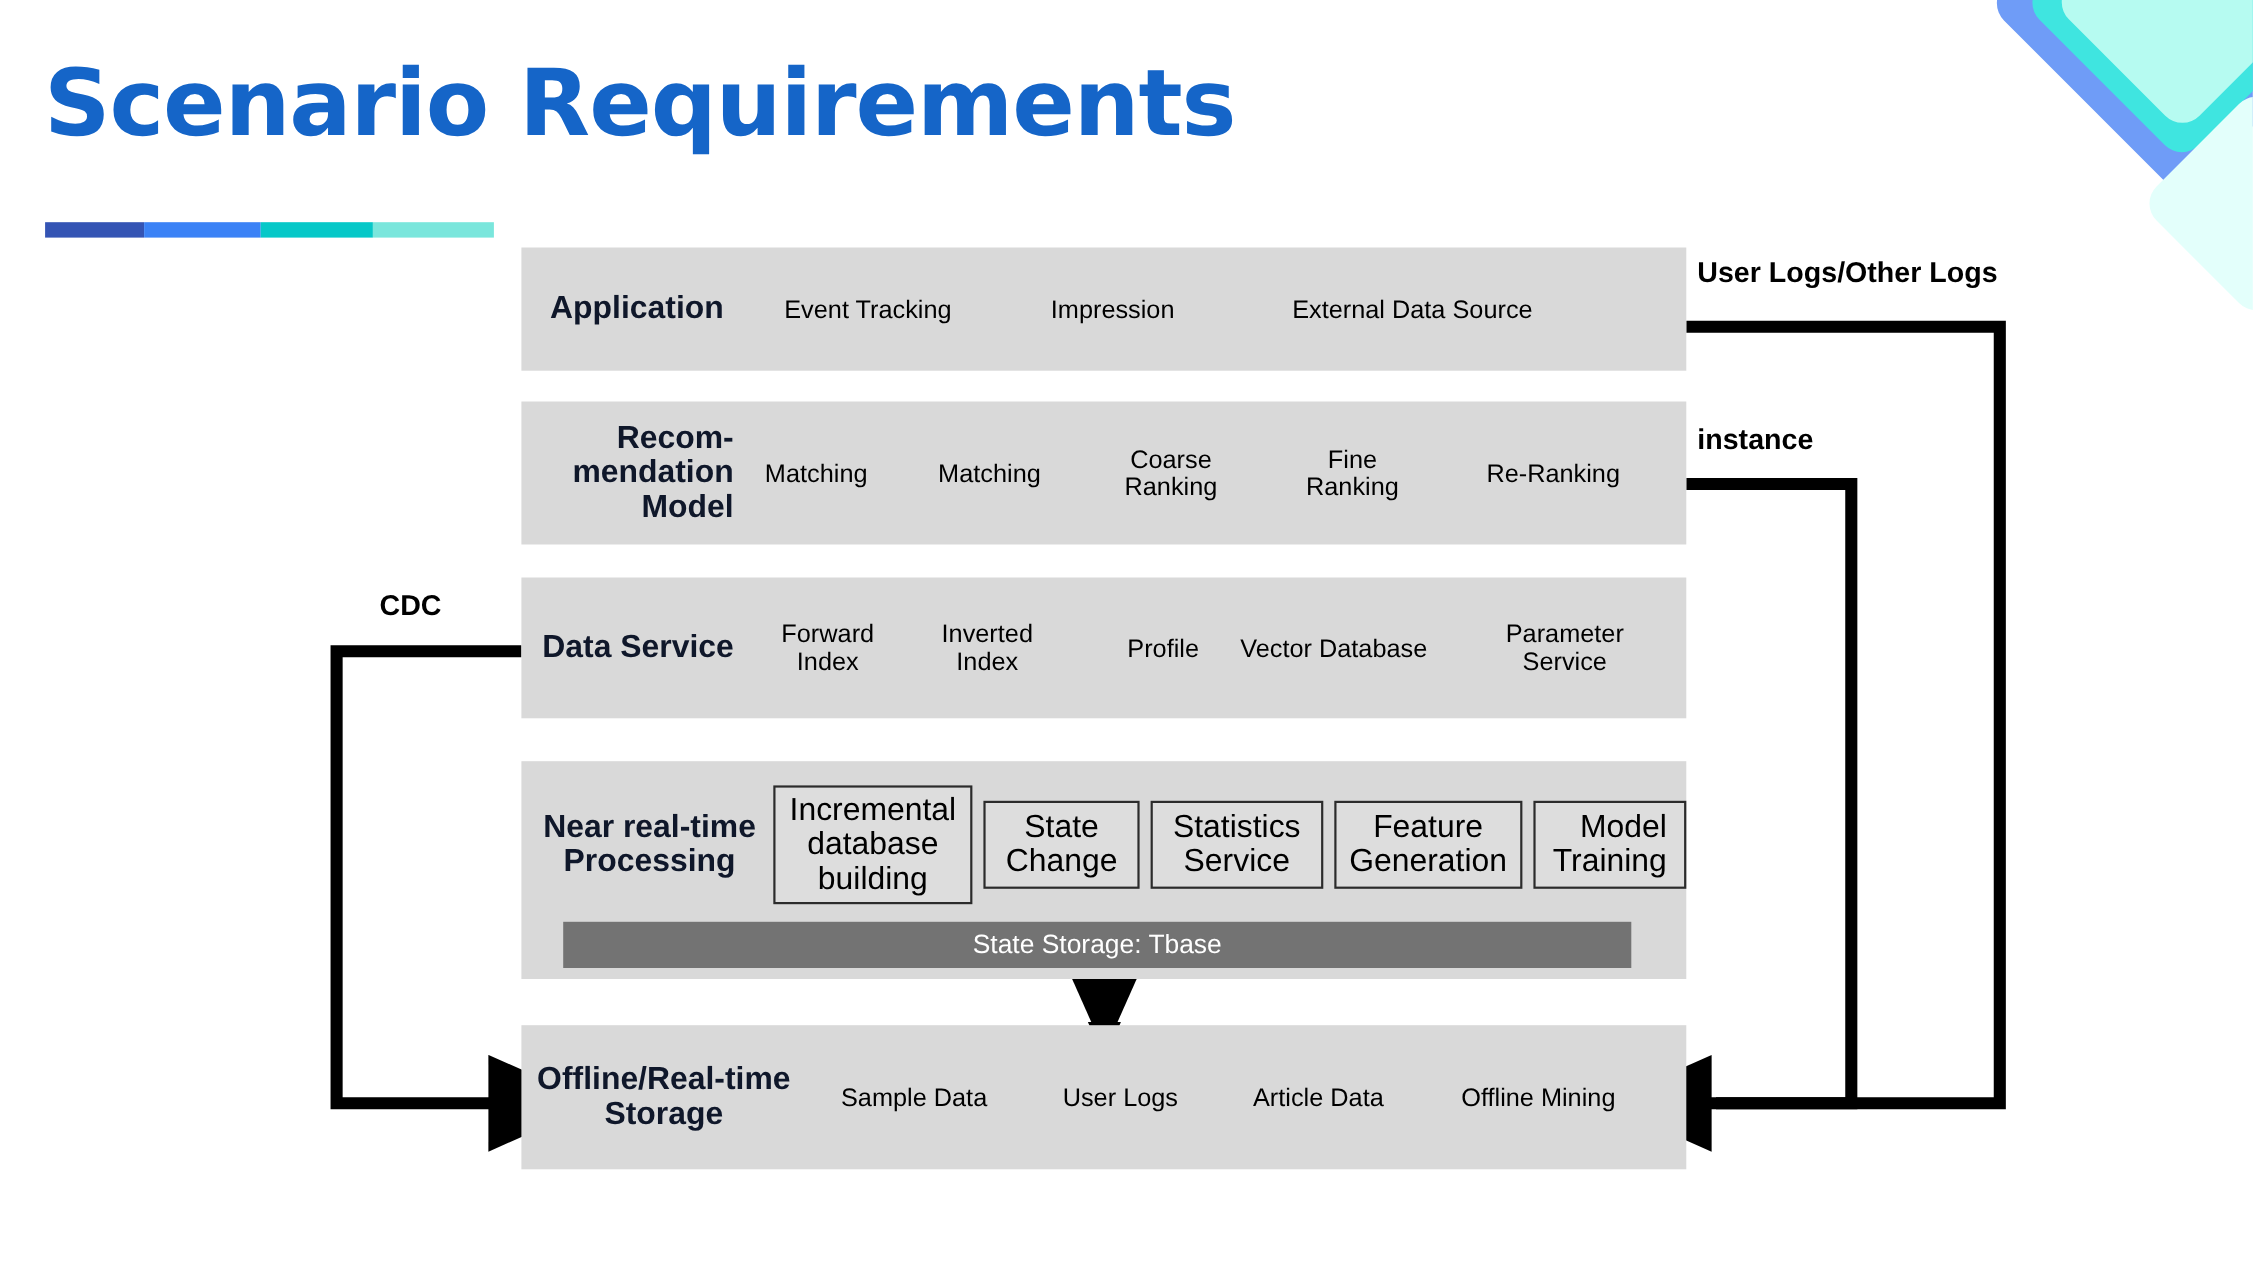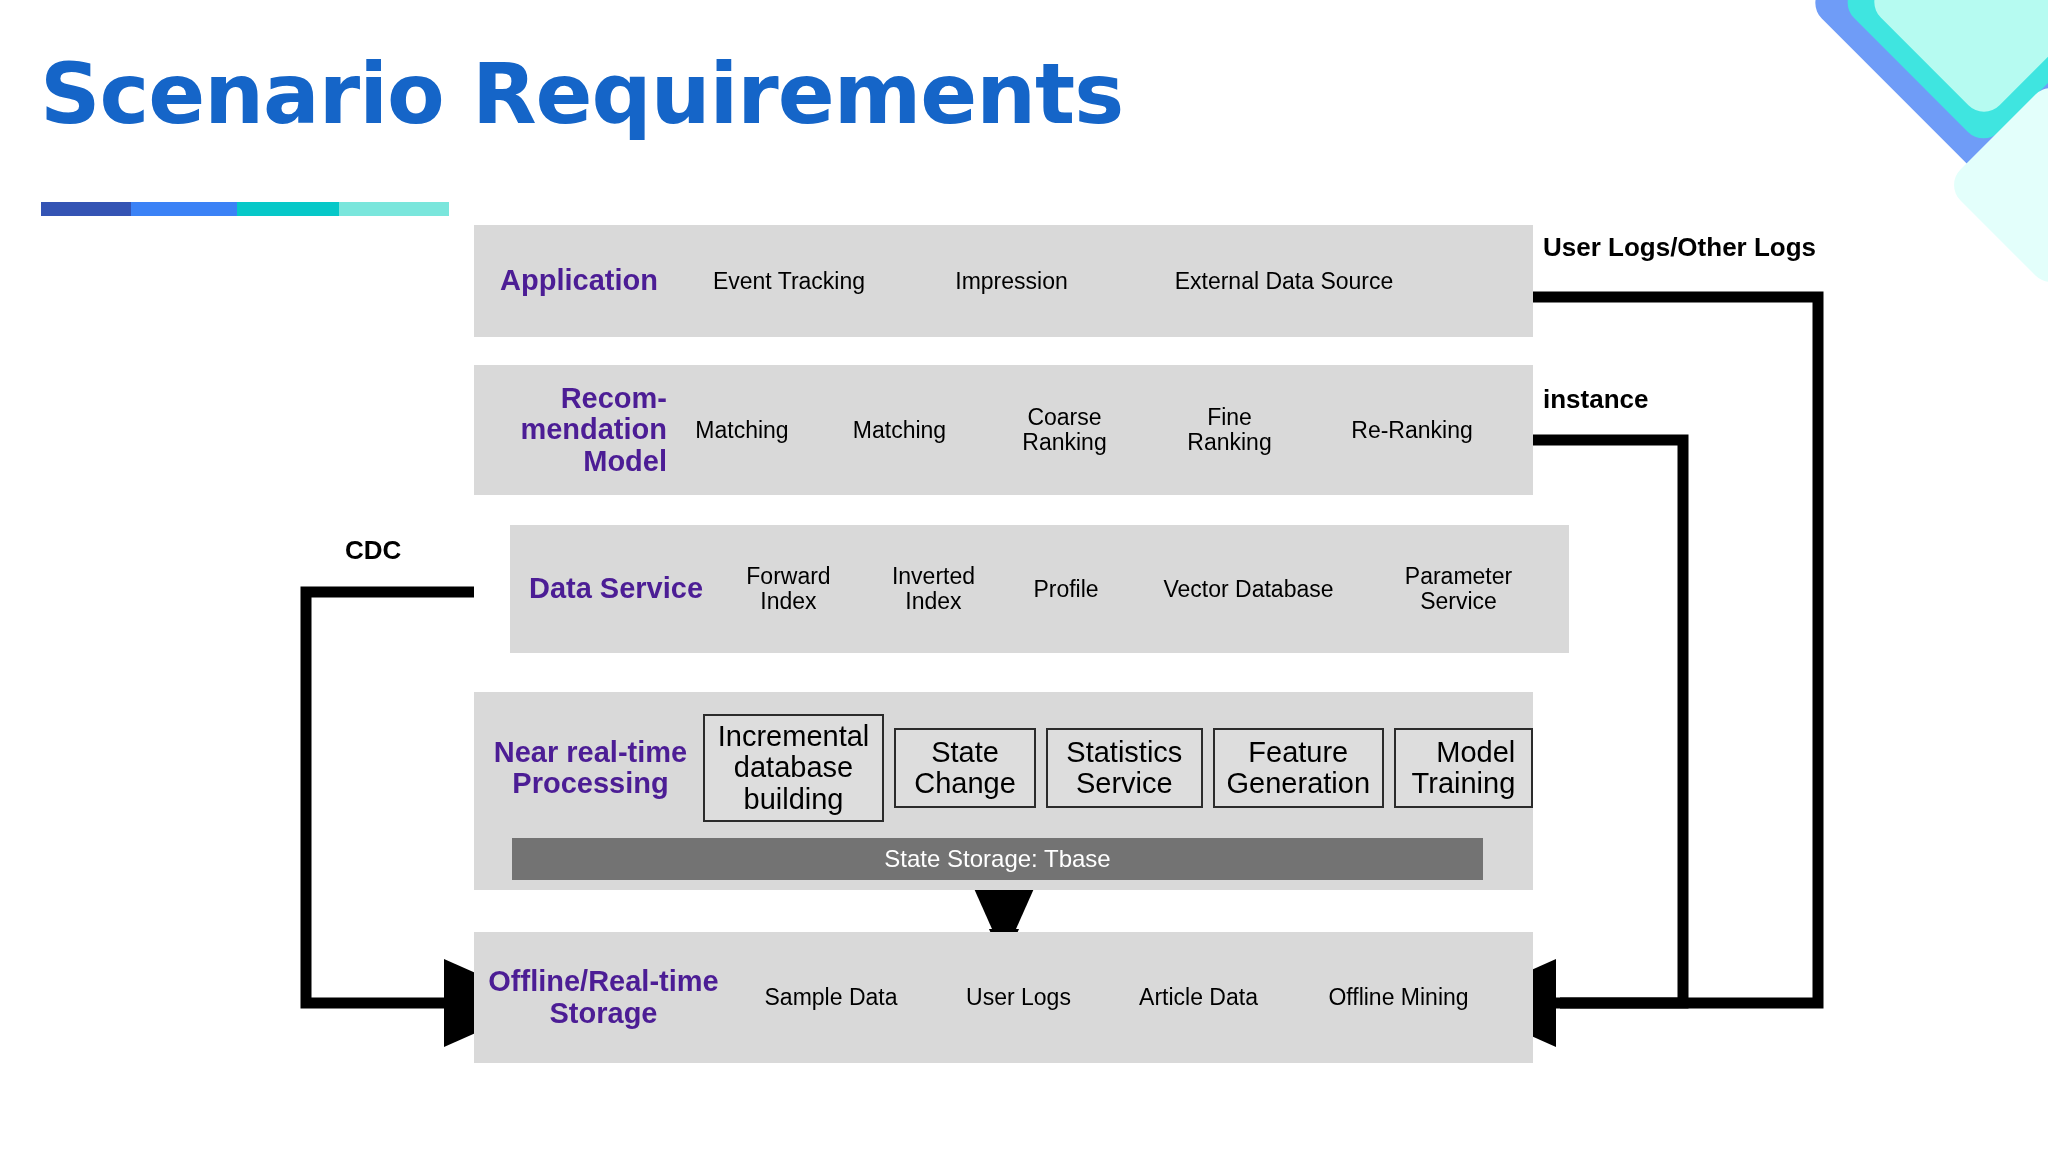--- a/index.html
+++ b/index.html
@@ -30,32 +30,32 @@
 
   
   #diagram{position:absolute;left:0;top:0;width:2048px;height:1153px;}
 
   .band{
     position:absolute;background:#d9d9d9;
     display:flex;align-items:center;
     box-sizing:border-box;
   }
   .band-label{
-    font-weight:bold;color:#4c1d95;text-align:center;
+    font-weight:bold;color:#0f172a;text-align:center;
     font-size:29px;line-height:1.08;flex:0 0 auto;
   }
   .band-item{
     color:#000;text-align:center;font-size:23px;line-height:1.08;
     flex:0 0 auto;
   }
 
   
   #row-application{left:474px;top:225px;width:1059px;height:112px;}
   #row-engine{left:474px;top:365px;width:1059px;height:130px;}
-  #row-dataservice{left:474px;top:525px;width:1059px;height:128px;margin-left:36px;}
+  #row-dataservice{left:474px;top:525px;width:1059px;height:128px;}
   #row-nrt{left:474px;top:692px;width:1059px;height:198px;flex-direction:column;align-items:stretch;}
   #row-storage{left:474px;top:932px;width:1059px;height:131px;}
 
   #nrt-top{display:flex;align-items:center;flex:1 1 auto;padding-top:6px;}
   .nrt-box{
     border:2px solid #2b2b2b;background:#dddddd;
     font-size:29px;line-height:1.08;text-align:center;color:#000;
     padding:8px 10px;box-sizing:border-box;
     display:flex;align-items:center;justify-content:center;
   }
@@ -149,21 +149,21 @@
   <div class="band" id="row-dataservice">
     <div class="band-label" style="width:200px;margin-left:6px;">Data Service</div>
     <div class="band-item" style="width:145px;">
       <div>Forward</div>
       <div>Index</div>
     </div>
     <div class="band-item" style="width:145px;">
       <div>Inverted</div>
       <div>Index</div>
     </div>
-    <div class="band-item" style="width:120px;">Profile</div>
+    <div class="band-item" style="width:120px;text-align:right;">Profile</div>
     <div class="band-item" style="width:245px;">Vector Database</div>
     <div class="band-item" style="width:175px;">
       <div>Parameter</div>
       <div>Service</div>
     </div>
   </div>
 
   <div class="band" id="row-nrt">
     <div id="nrt-top">
       <div class="band-label" style="width:225px;margin-left:4px;">

